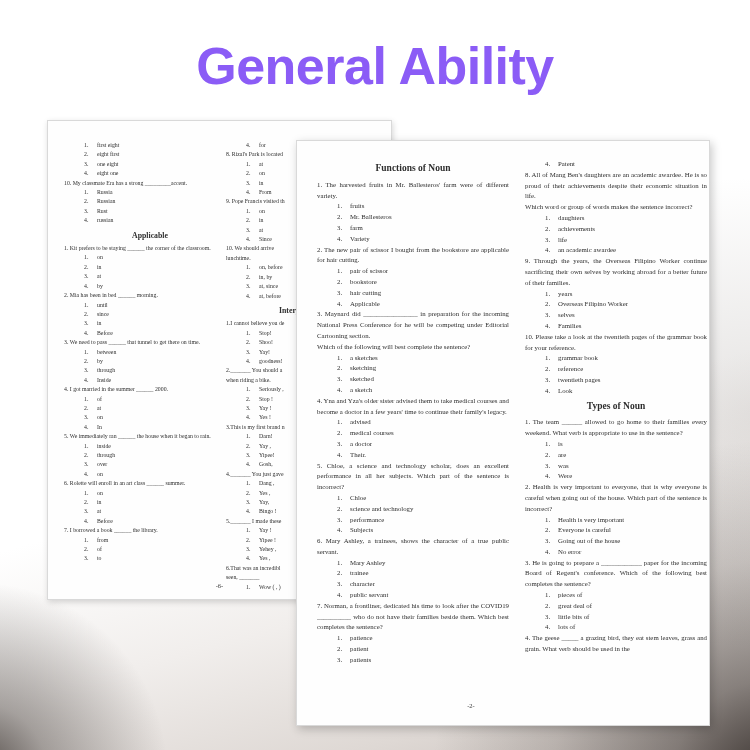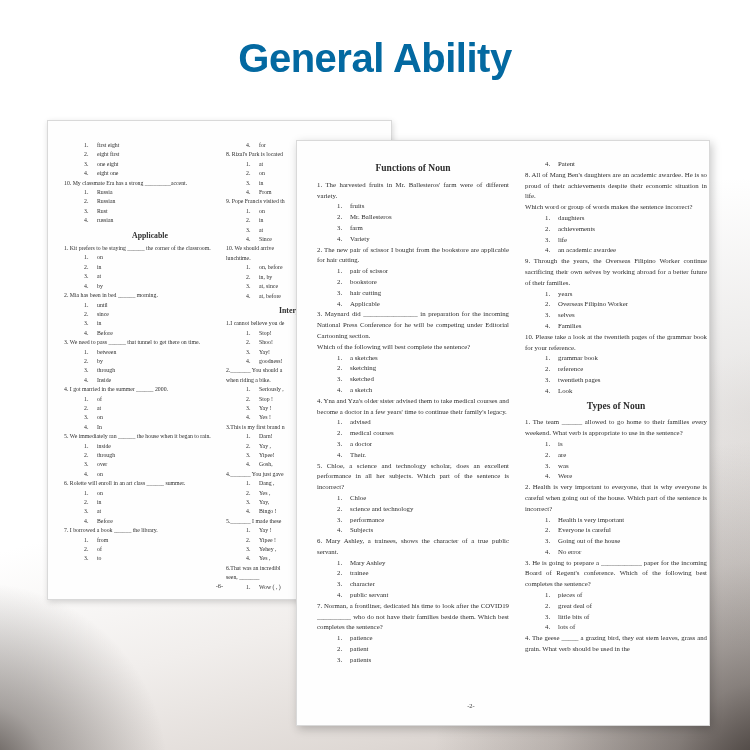--- a/index.html
+++ b/index.html
@@ -6,22 +6,22 @@
   html,body{width:750px;height:750px;overflow:hidden;}
   body{position:relative;font-family:"Liberation Serif",serif;background:#fff;}
   .bg{position:absolute;inset:0;
     background:
       radial-gradient(circle at 103% 104%, rgba(38,31,28,.88) 0px, rgba(38,31,28,.45) 100px, rgba(58,50,46,.18) 220px, rgba(58,50,46,0) 340px),
       radial-gradient(circle at -3% 103%, rgba(44,37,33,.8) 0px, rgba(44,37,33,.38) 70px, rgba(44,37,33,0) 190px),
       radial-gradient(ellipse 55% 45% at 101% 55%, rgba(125,116,110,.20), rgba(125,116,110,0) 70%),
       linear-gradient(165deg, #ffffff 0%, #ffffff 58%, #f1eeec 74%, #ded8d4 89%, #c9c1bc 100%);
   }
   .title{position:absolute;top:36px;left:0;width:750px;text-align:center;
-    font-family:"Liberation Sans",sans-serif;font-weight:bold;font-size:40px;
-    letter-spacing:-0.5px;color:#0369a1;}
+    font-family:"Liberation Sans",sans-serif;font-weight:bold;font-size:52px;
+    letter-spacing:-0.5px;color:#8b5cf6;}
   .page{position:absolute;background:#fefefe;border:1px solid #d9d9d9;}
   .page-back{left:47px;top:120px;width:345px;height:480px;z-index:1;
     box-shadow:1px 2px 6px rgba(0,0,0,.16);overflow:hidden;}
   .page-front{left:296px;top:140px;width:414px;height:586px;z-index:2;
     box-shadow:2px 3px 9px rgba(0,0,0,.22);overflow:hidden;}
   .col{position:absolute;top:20px;color:#2e2e2e;}
   .page-back .col{font-size:5.8px;line-height:9.4px;}
   .page-front .col{font-size:6.8px;line-height:10.8px;top:18px;}
   .back-a{left:16px;width:172px;}
   .back-b{left:178px;width:190px;}

